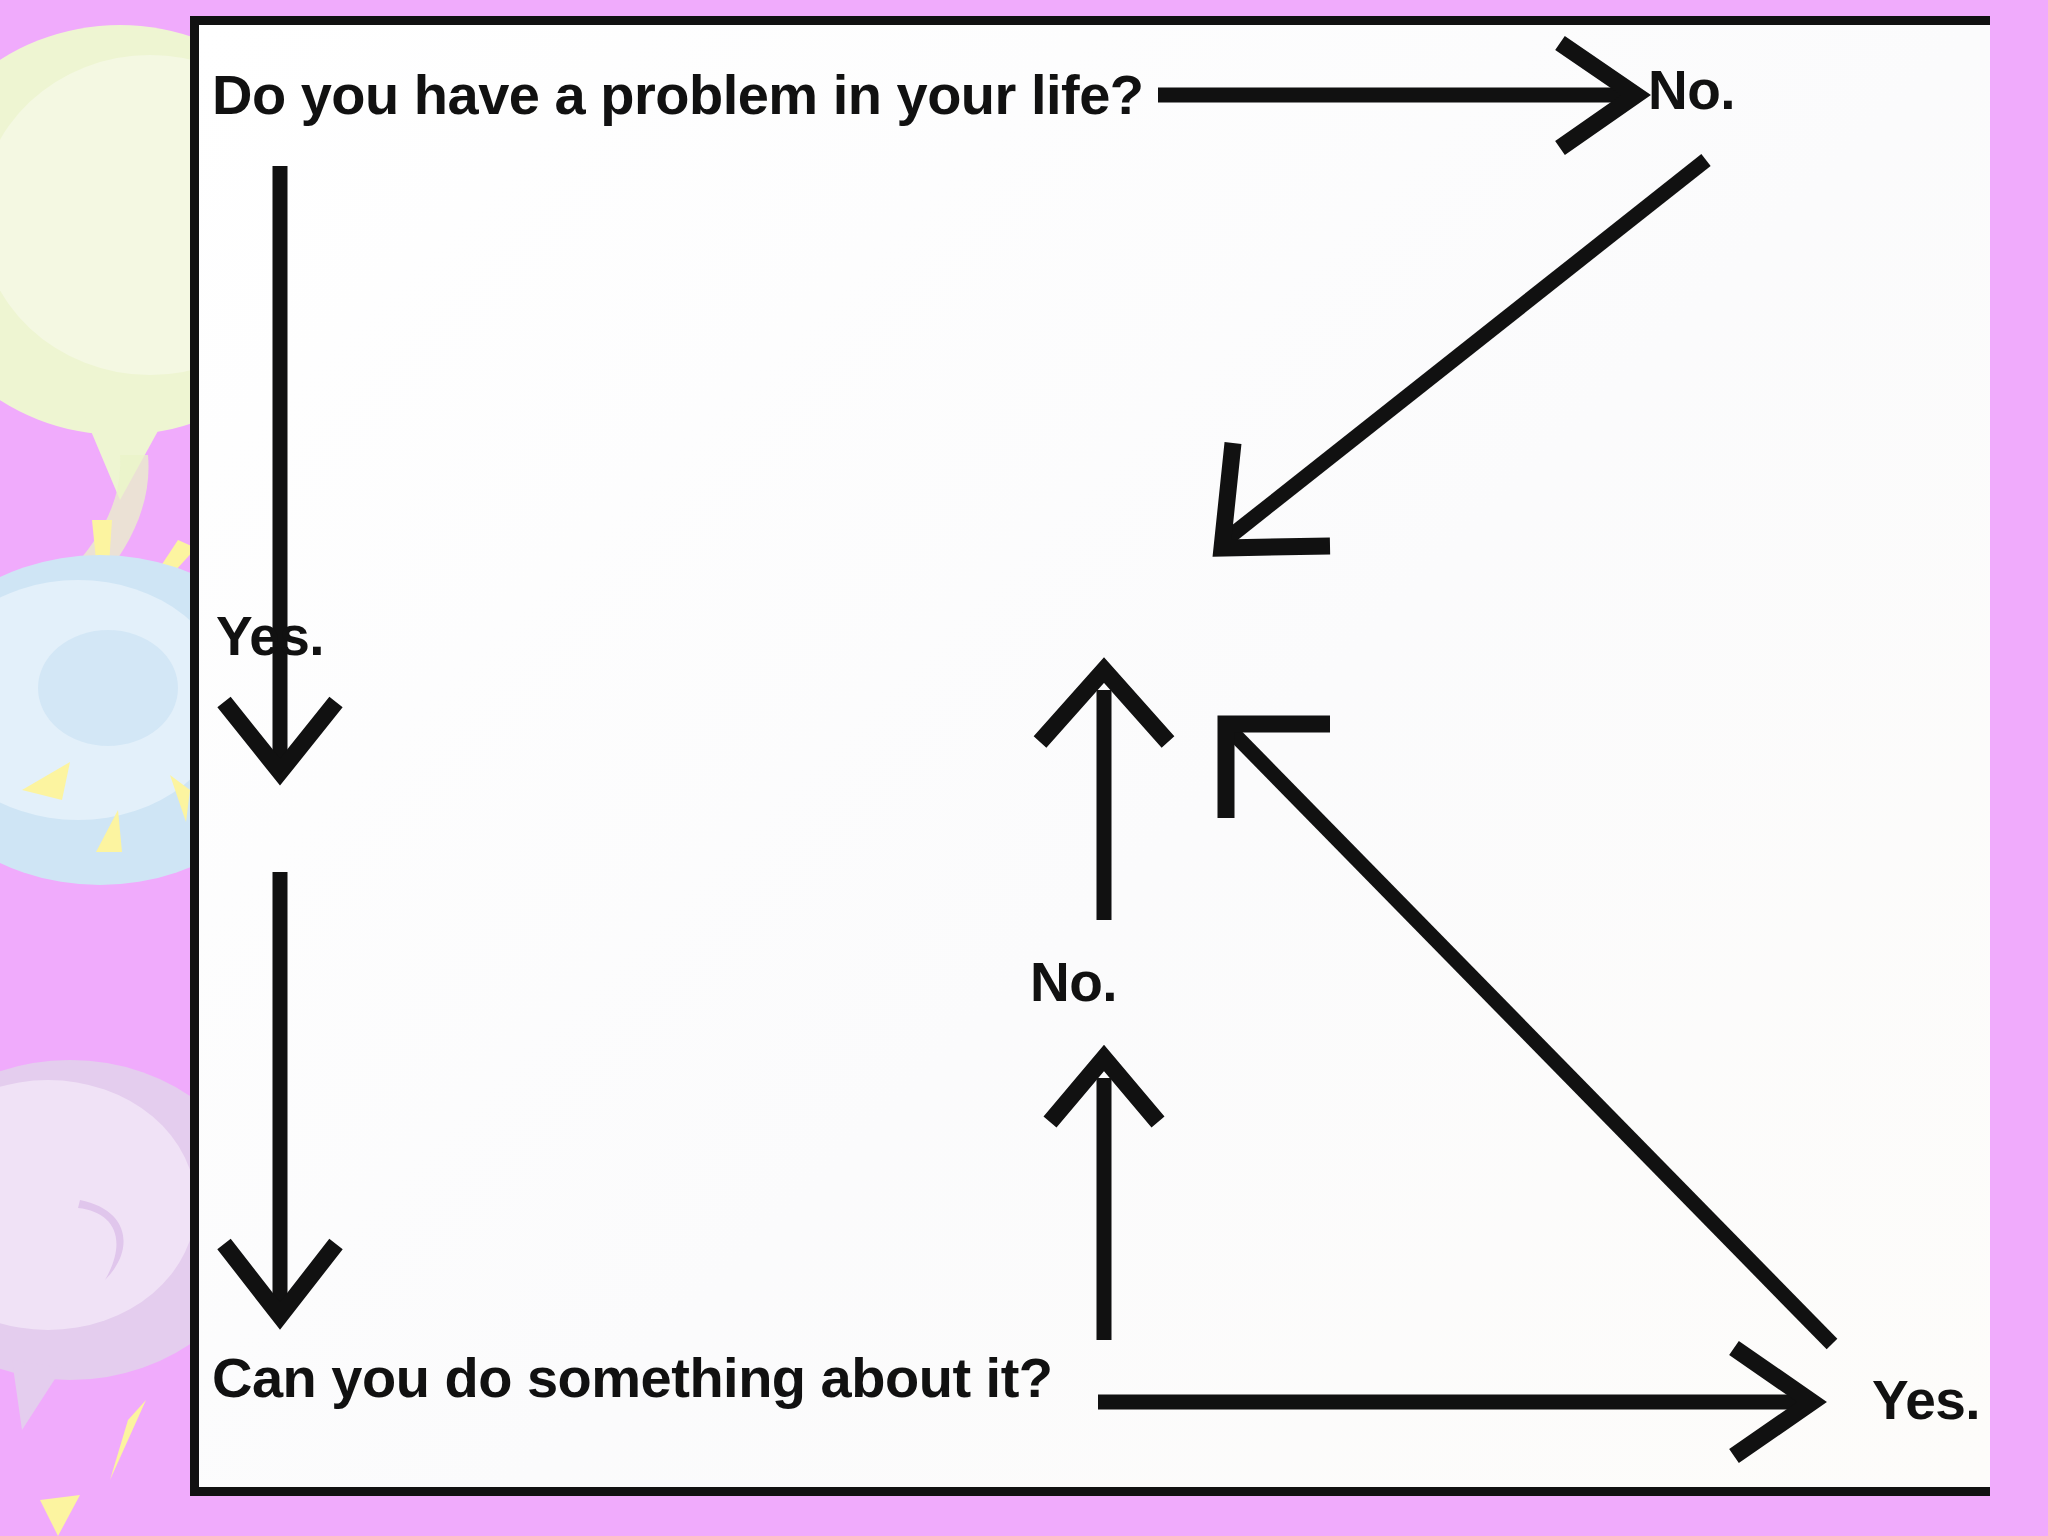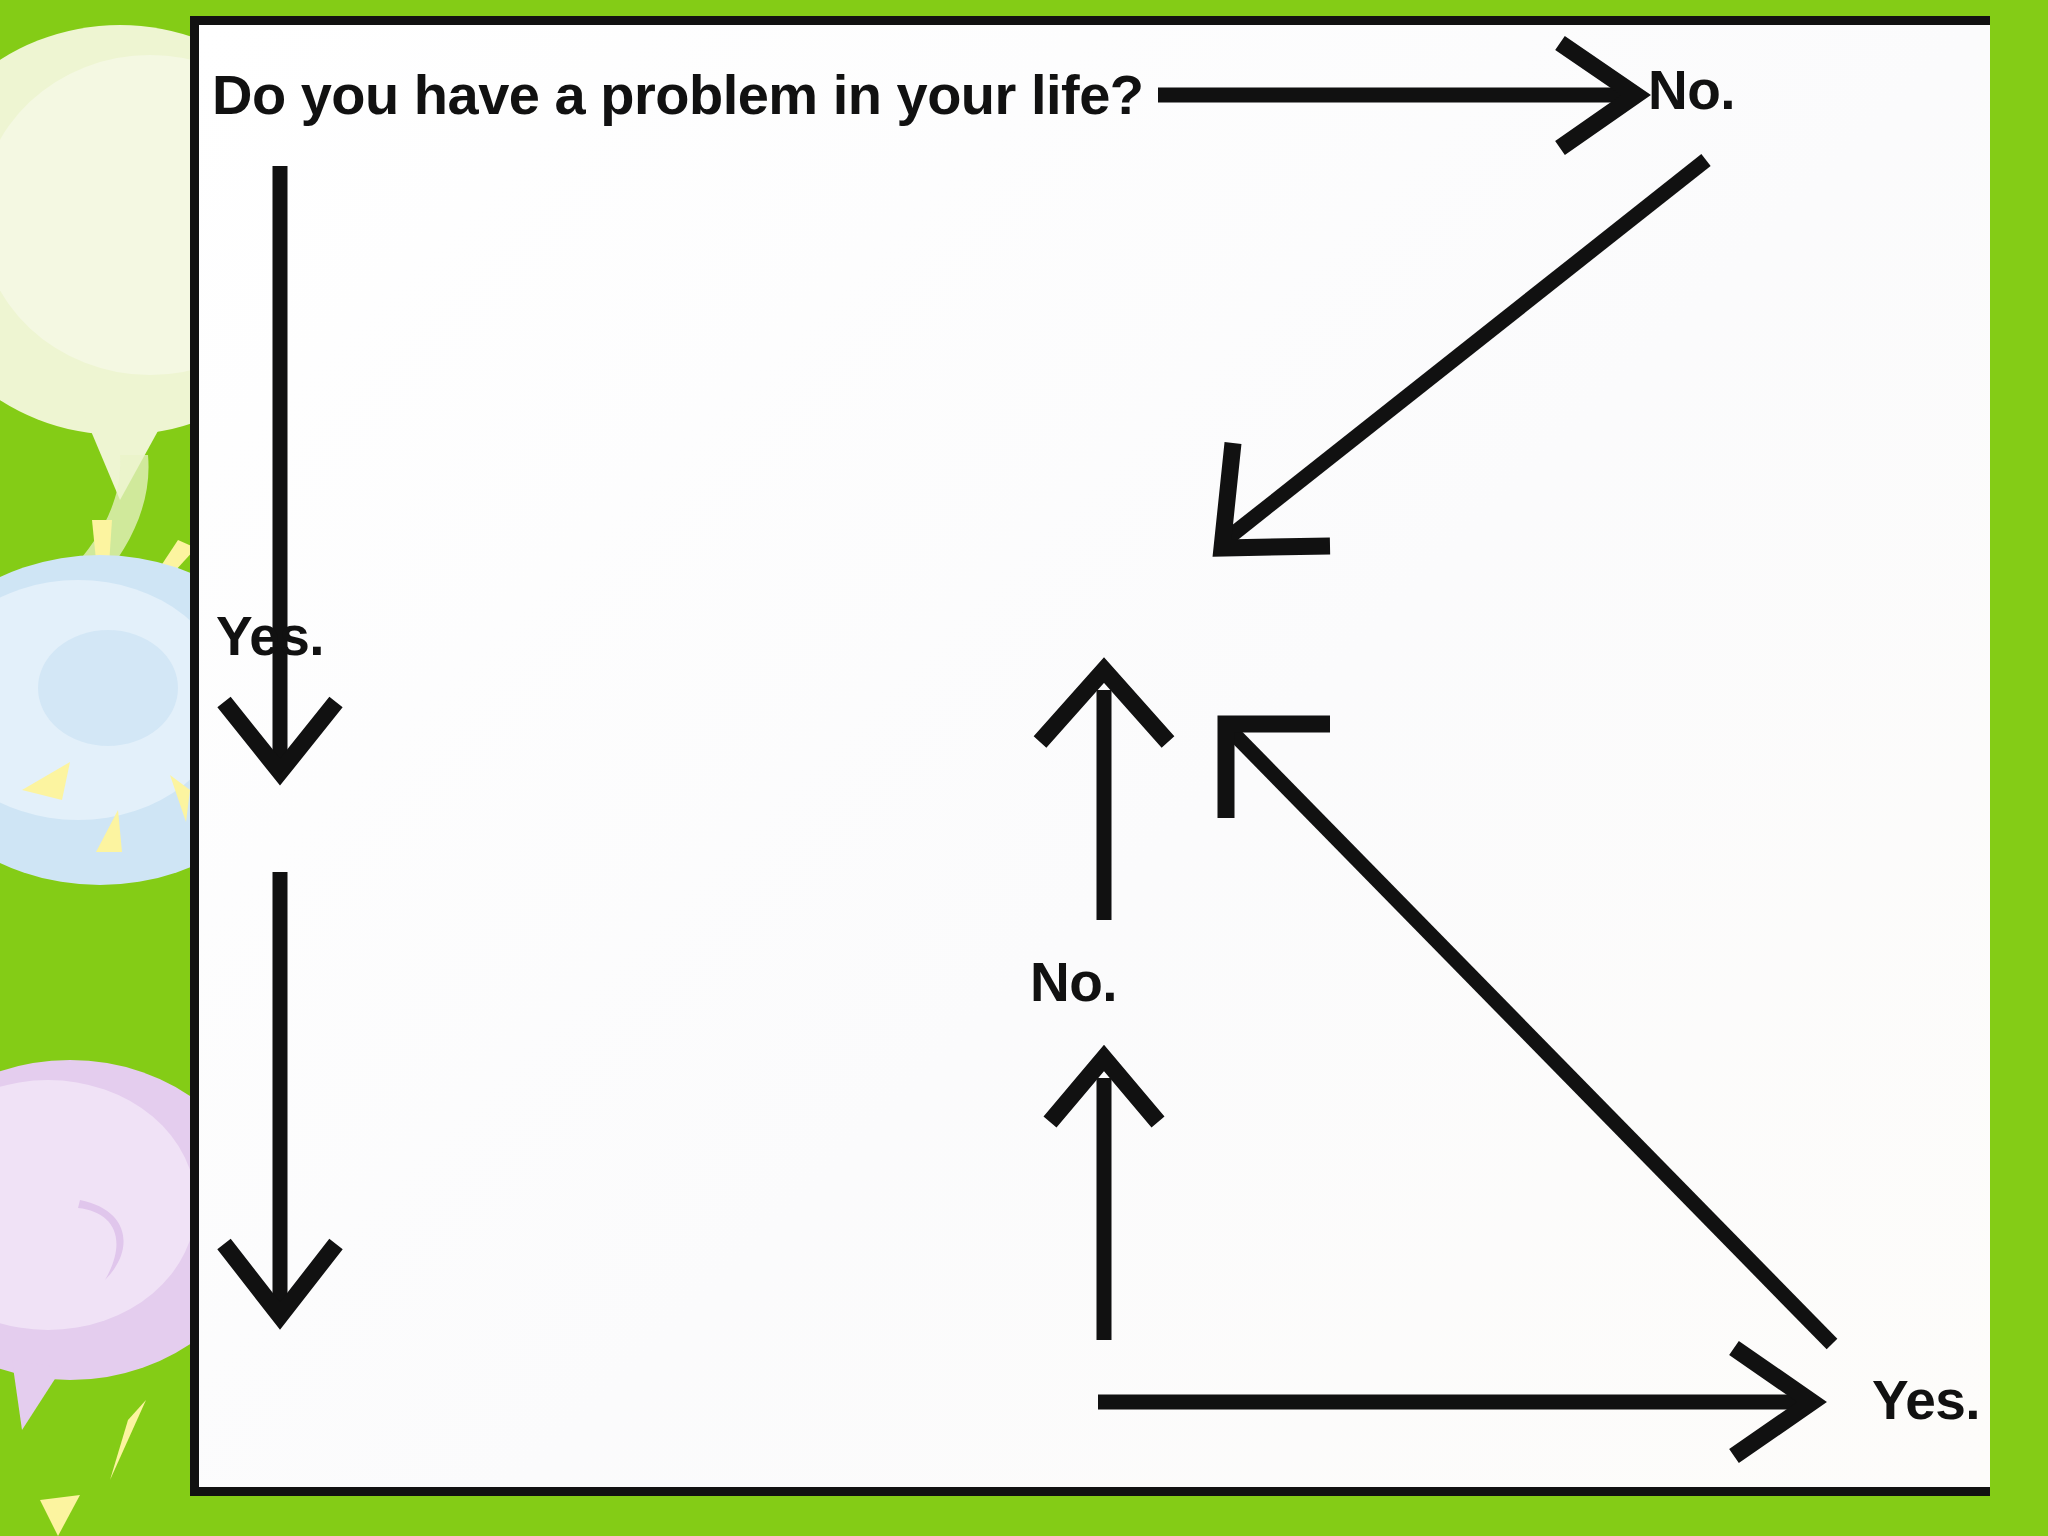--- a/index.html
+++ b/index.html
@@ -5,21 +5,21 @@
   html, body {
     margin: 0;
     padding: 0;
     background: #ffffff;
   }
   #stage {
     position: relative;
     width: 2048px;
     height: 1536px;
     overflow: hidden;
-    background: #84cc16;
+    background: #f0abfc;
     font-family: "Liberation Sans", sans-serif;
   }
 
   
   #backdrop {
     position: absolute;
     left: 0; top: 0;
     width: 2048px; height: 1536px;
     pointer-events: none;
   }
@@ -173,16 +173,17 @@
 
   <div class="lbl q" id="q-problem">Do you have a problem in your life?</div>
 
   <div class="lbl ans" id="a-no-top">No.</div>
 
 
   <div class="lbl ans" id="a-yes-left">Yes.</div>
 
   <div class="lbl ans" id="a-no-mid">No.</div>
 
+  <div class="lbl q" id="q-something">Can you do something about it?</div>
 
   <div class="lbl ans" id="a-yes-bot">Yes.</div>
 
 </div>
 
 </body></html>

